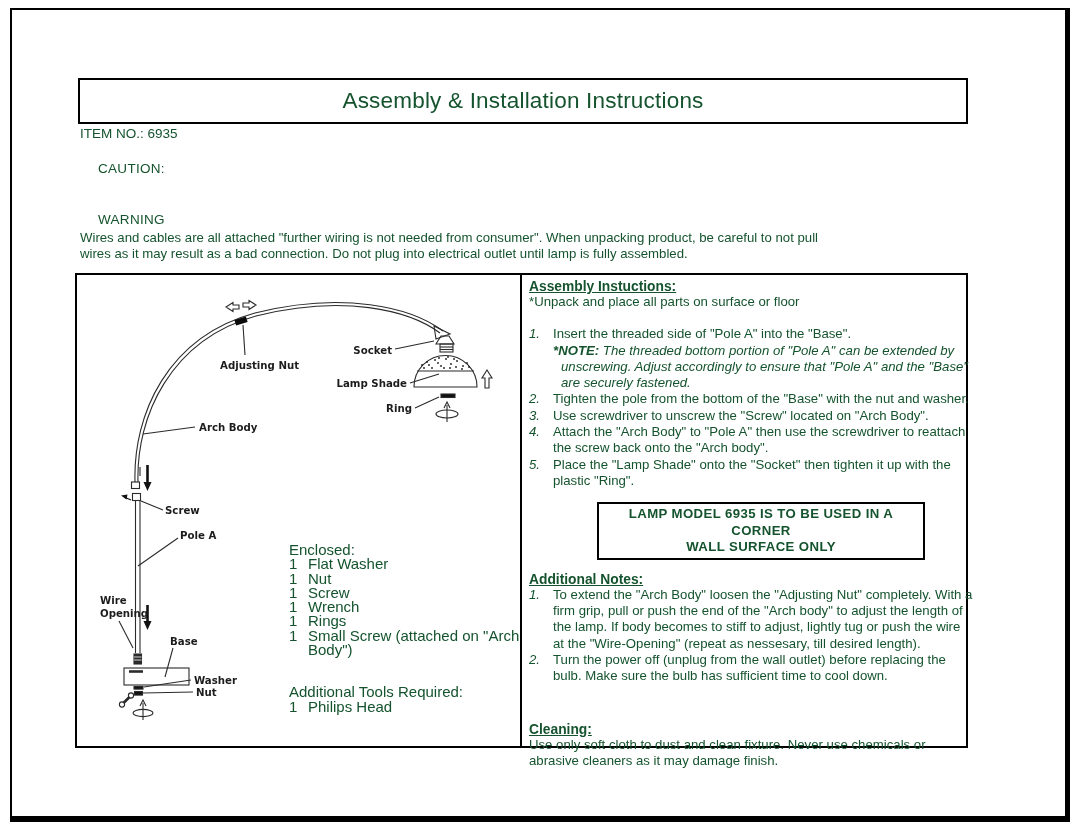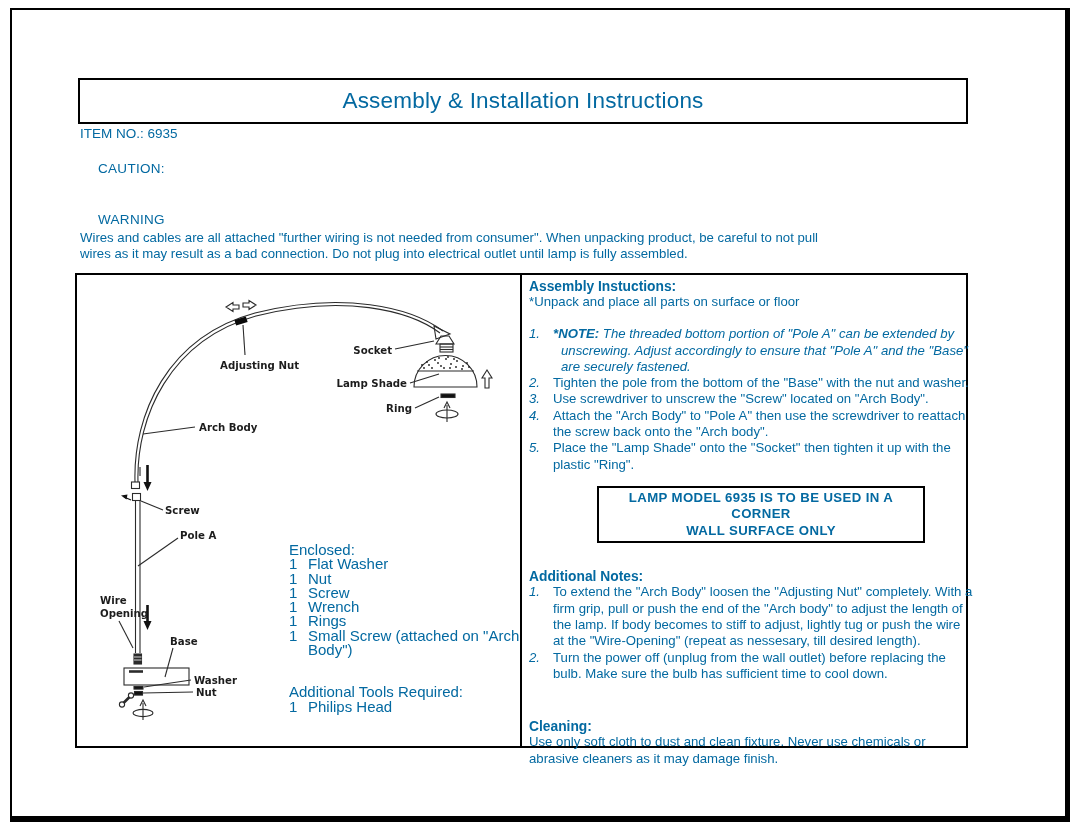--- a/index.html
+++ b/index.html
@@ -1,18 +1,18 @@
 <!DOCTYPE html>
 <html><head>
 <meta charset="utf-8">
 <style>
   html,body { margin:0; padding:0; background:#ffffff; }
   #page {
     position:relative; width:1081px; height:835px; background:#ffffff;
-    font-family:"Liberation Sans", sans-serif; color:#0369a1;
+    font-family:"Liberation Sans", sans-serif; color:#14532d;
     overflow:hidden;
   }
   .abs { position:absolute; }
 
   .page-frame {
     left:10px; top:8px; width:1053px; height:806px;
     border:2px solid #000; border-right-width:5px; border-bottom-width:6px;
   }
   .title-box {
     left:78px; top:78px; width:886px; height:42px;
@@ -29,35 +29,35 @@
   .warning-body { left:80px; top:230px; width:770px; }
 
   .main-box {
     left:75px; top:273px; width:889px; height:471px;
     border:2px solid #000;
   }
   .right-col {
     position:absolute; left:443px; top:0; width:444px; height:469px;
     border-left:2px solid #000; padding:2px 8px 0 7px; box-sizing:content-box;
   }
-  .rc-head { font-size:13.8px; font-weight:bold; margin-top:2px; }
+  .rc-head { font-size:13.8px; font-weight:bold; margin-top:2px;text-decoration:underline; }
   .rc-text { font-size:13.2px; line-height:16.3px; }
   .steps { margin-top:16px; }
   .step { display:flex; font-size:13.2px; line-height:16.3px; }
   .step-num { width:24px; flex:none; font-style:italic; }
   .step-body { flex:1; }
   .step-note { text-indent:-8px; padding-left:8px;font-style:italic; }
   .step-note .nl { font-weight:bold; }
 
   .notice-box {
     margin:13px 0 0 68px; width:300px; border:2px solid #000;
     text-align:center; font-weight:bold; font-size:13.2px; line-height:16.5px;
     padding:2px 12px; letter-spacing:0.4px;
   }
-  .addnotes-head { margin-top:26px; }
+  .addnotes-head { margin-top:12px; }
   .cleaning-head { margin-top:37px; }
 
   .enclosed {
     left:212px; top:268px; width:232px; font-size:15px; line-height:14.3px;
   }
   .enc-row { display:flex; }
   .enc-qty { width:19px; flex:none; }
   .tools-head { margin-top:28px; }
 
   .diagram-svg { left:0; top:0; }
@@ -246,20 +246,21 @@
     </div>
 
     <div class="right-col">
       <div class="rc-head">Assembly Instuctions:</div>
       <div class="rc-text">*Unpack and place all parts on surface or floor</div>
 
       <div class="steps">
         <div class="step">
           <span class="step-num">1.</span>
           <span class="step-body">
+            <span>Insert the threaded side of "Pole A" into the "Base".</span>
             <div class="step-note">
               <span class="nl">*NOTE:</span><span> The threaded bottom portion of "Pole A" can be extended by unscrewing. Adjust accordingly to ensure that "Pole A" and the "Base" are securely fastened.</span>
             </div>
           </span>
         </div>
         <div class="step">
           <span class="step-num">2.</span>
           <span class="step-body">Tighten the pole from the bottom of the "Base" with the nut and washer.</span>
         </div>
         <div class="step">

